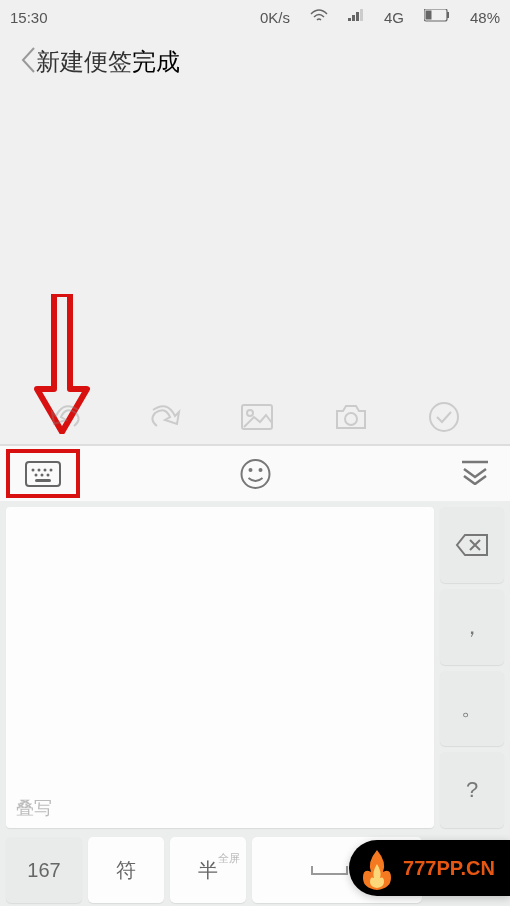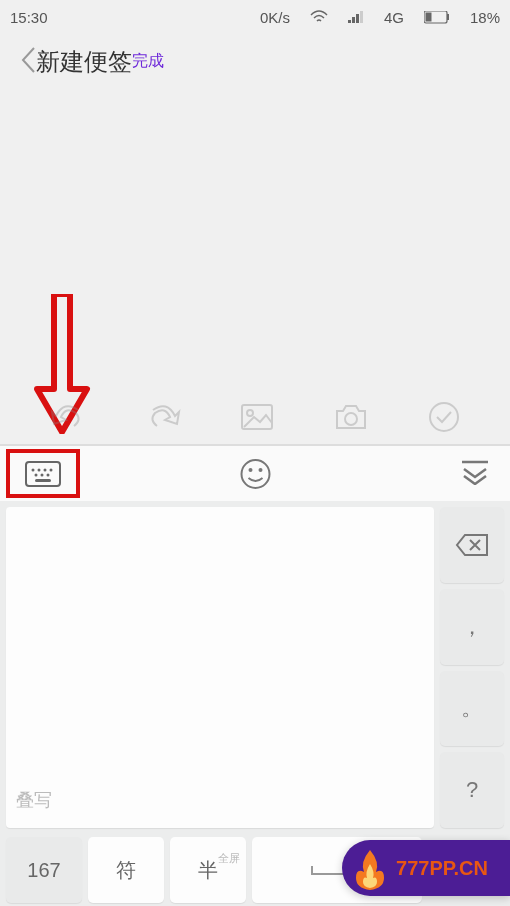--- a/index.html
+++ b/index.html
@@ -13,35 +13,35 @@
     }
     .status-bar {
       height: 28px;
       display: flex;
       justify-content: space-between;
       align-items: center;
       padding: 17px 10px;
       font-size: 15px;
       color: #555;
     }
-    .status-right { display: flex; align-items: center; gap: 20px; }
+    .status-right { display: flex; align-items: flex-start; gap: 20px; }
     .nav-bar {
       height: 55px;
       display: flex;
       align-items: center;
       justify-content: flex-start;
       padding: 0 20px;
     }
     .nav-title {
       font-size: 24px;
       color: #333;
       font-weight: 400;
     }
     .nav-back svg { stroke: #888; }
-    .nav-done { color: #6d28d9; font-size: 16px; }
+    .nav-done { color: #000000; font-size: 24px; }
     .content-area {
       height: 300px;
       position: relative;
     }
     .arrow-annotation {
       position: absolute;
       left: 32px;
       top: 205px;
     }
     .toolbar {
@@ -93,21 +93,21 @@
     .ime-canvas {
       flex: 1;
       background: #fdfdfd;
       margin: 6px 0 6px 6px;
       border-radius: 4px;
       position: relative;
       box-shadow: 0 1px 1px rgba(0,0,0,0.08);
     }
     .ime-hint {
       position: absolute;
-      bottom: 16px;
+      bottom: 8px;
       left: 10px;
       color: #bbb;
       font-size: 18px;
     }
     .ime-side {
       width: 76px;
       display: flex;
       flex-direction: column;
       padding: 6px 6px 6px 6px;
       gap: 6px;
@@ -162,23 +162,23 @@
       color: #bbb;
       right: 6px;
       top: 14px;
     }
     .watermark {
       position: absolute;
       right: 0;
       bottom: 10px;
       display: flex;
       align-items: center;
-      background: #4c1d95;
+      background: #000000;
       border-radius: 40px 0 0 40px;
-      padding: 4px 22px 4px 4px;
+      padding: 4px 15px 4px 4px;
       box-shadow: 0 2px 8px rgba(0,0,0,0.2);
       z-index: 100;
     }
     .flame {
       width: 48px;
       height: 48px;
       position: relative;
     }
     .wm-text {
       font-size: 20px;
@@ -202,21 +202,21 @@
         <rect x="4" y="6" width="3" height="6" fill="#666"></rect>
         <rect x="8" y="3" width="3" height="9" fill="#666"></rect>
         <rect x="12" y="0" width="3" height="12" fill="#ccc"></rect>
       </svg>
     <span>4G</span>
     <svg width="26" height="13" viewBox="0 0 26 13">
         <rect x="0" y="0" width="23" height="12" rx="2" stroke="#666" fill="none" stroke-width="1.2"></rect>
         <rect x="1.5" y="1.5" width="6" height="9" fill="#666"></rect>
         <rect x="23" y="3" width="2" height="6" fill="#666"></rect>
       </svg>
-    <span>18%</span>
+    <span>48%</span>
   </div>
 </div>
 
 <div class="nav-bar">
   <div class="nav-back">
     <svg width="16" height="28" viewBox="0 0 16 28">
         <path d="M14 2 L3 14 L14 26" stroke="#999" stroke-width="2" fill="none"></path>
       </svg>
   </div>
   <div class="nav-title">新建便签</div>

